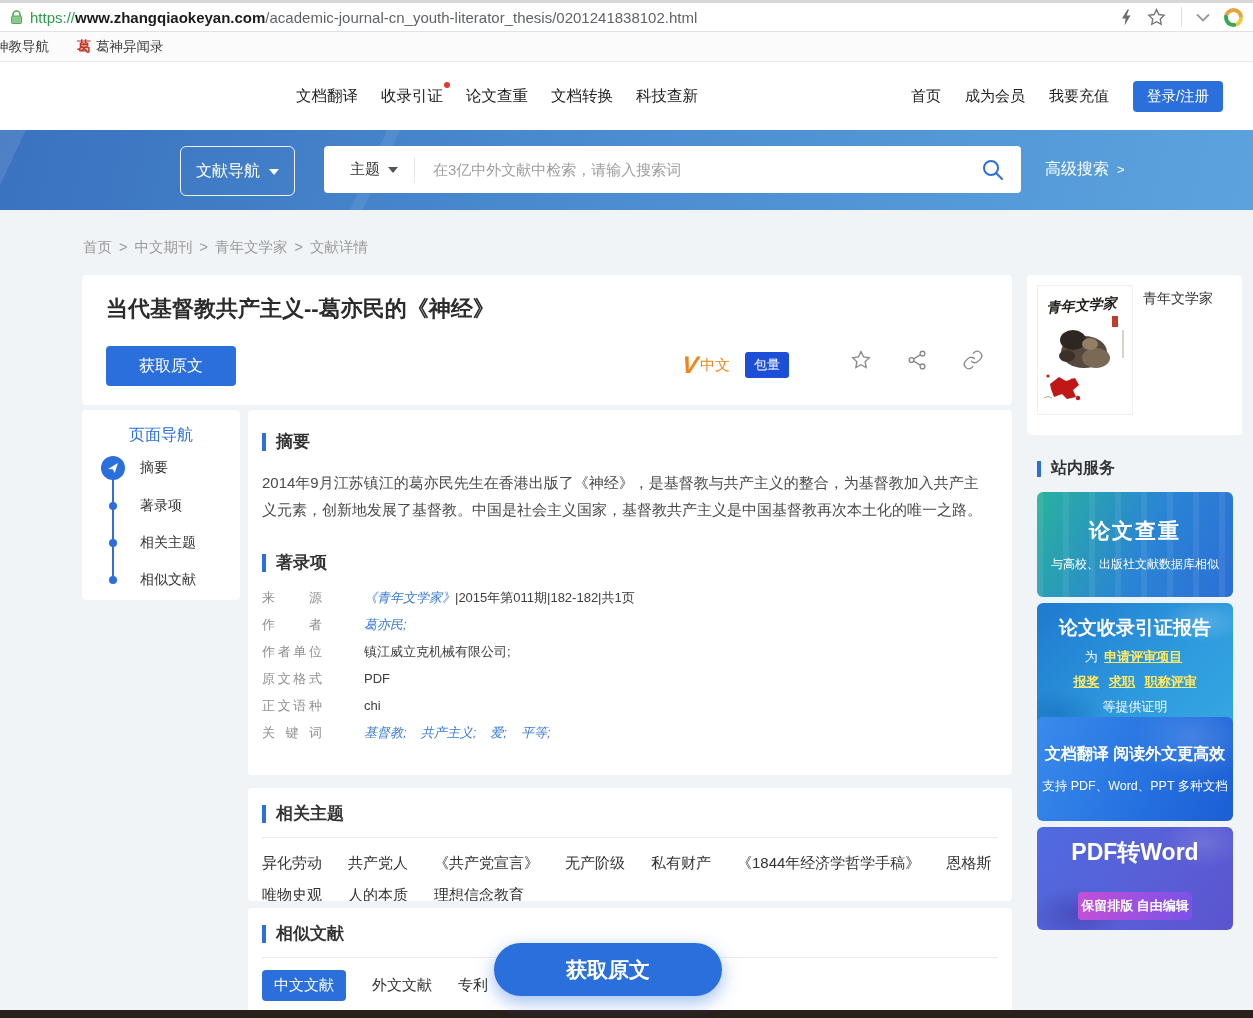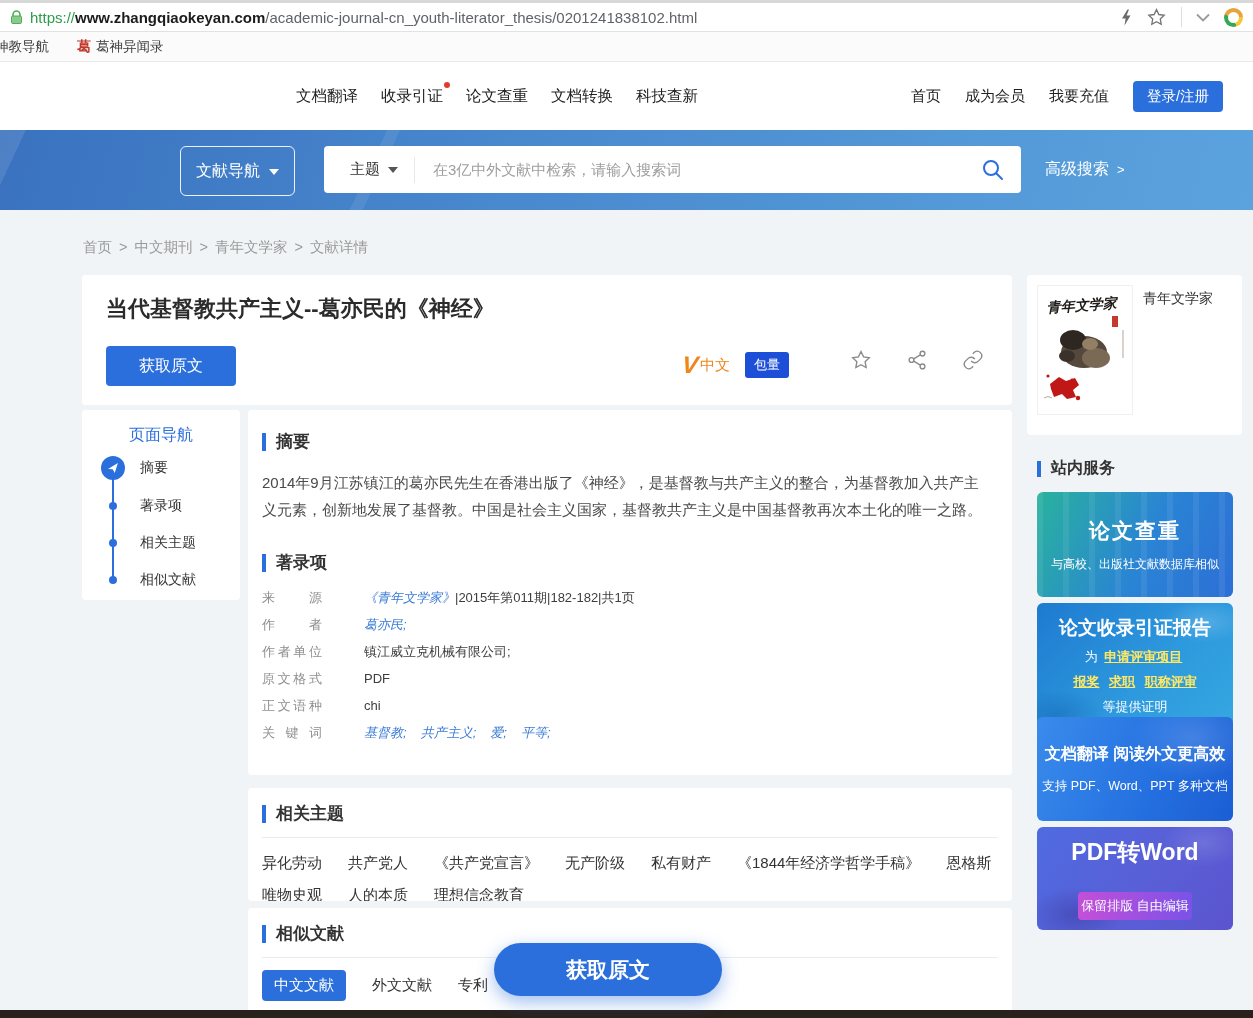--- a/index.html
+++ b/index.html
@@ -156,21 +156,21 @@
                radial-gradient(60px 35px at 85% 15%, rgba(255,255,255,.12), transparent 70%); }
   .svc > * { position:relative; }
   .svc1-title { font-size:21px; font-weight:bold; letter-spacing:2px; }
   .svc1-desc { font-size:12px; margin-top:11px; }
   .svc2-title { font-size:19px; font-weight:bold; }
   .svc2-line { font-size:13px; margin-top:7px; }
   .ylink { color:#ffe863; text-decoration:underline; margin:0 3px; font-weight:bold; cursor:pointer; }
   .svc3-title { font-size:16px; font-weight:bold; }
   .svc3-desc { font-size:12.5px; margin-top:13px; }
   .svc4-title { font-size:23px; font-weight:bold; }
-  .svc4-pill { margin-top:24px; font-size:13px; font-weight:normal; padding:5px 3px; border-radius:4px;
+  .svc4-pill { margin-top:24px; font-size:13px; font-weight:bold; padding:5px 3px; border-radius:4px;
     background:linear-gradient(90deg,#c44fd8,#7b52e8); }
 
   .bottombar { position:absolute; left:0; right:0; bottom:0; height:8px; background:#29211b; }
 </style>
 </head>
 <body>
 
 <div id="page">
 
   <div class="tabstrip"></div>

